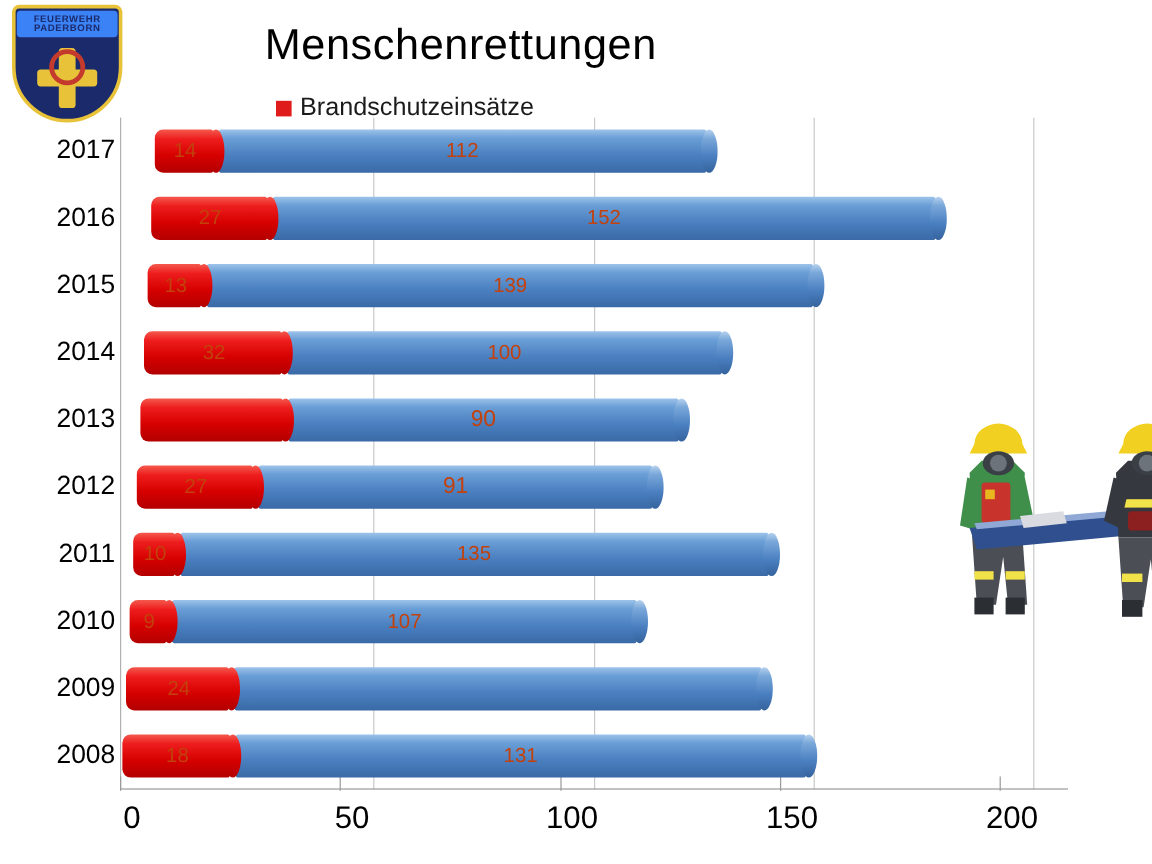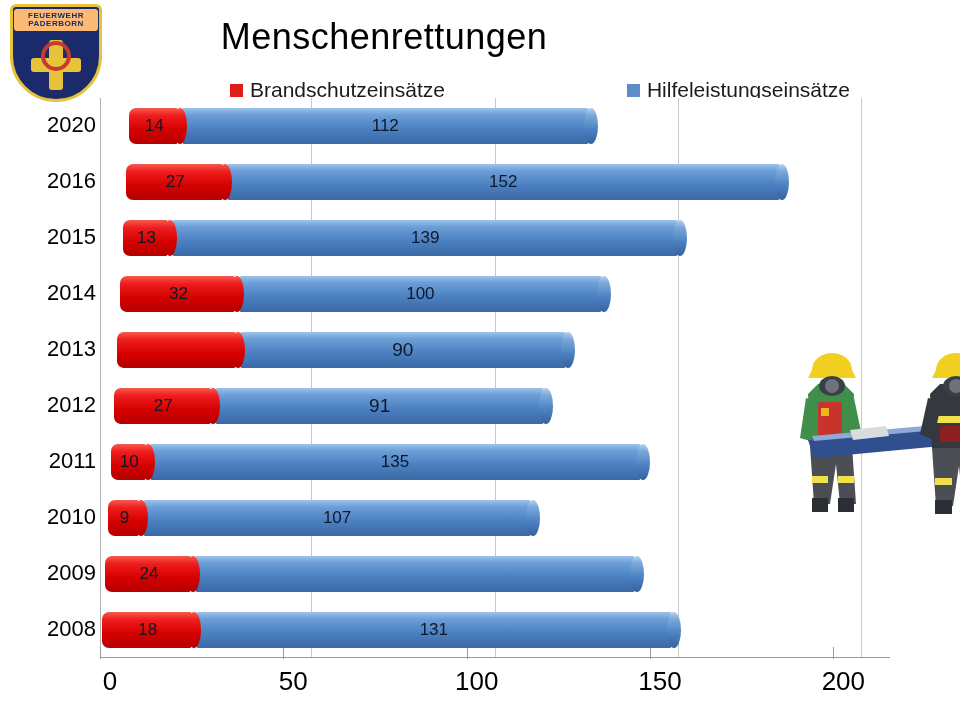--- a/index.html
+++ b/index.html
@@ -16,21 +16,21 @@
   }
   #logo .shield{
     position:absolute;inset:0;
     background:#1b2a6b;
     border:3px solid #e8c33a;
     border-radius:6px 6px 46px 46px;
     box-sizing:border-box;
   }
   #logo .band{
     position:absolute;left:4px;right:4px;top:5px;height:22px;
-    background:#fdba74;border-radius:3px;
+    background:#3b82f6;border-radius:3px;
     display:flex;flex-direction:column;align-items:center;justify-content:center;
     line-height:1;
   }
   #logo .band span{
     font-size:8px;font-weight:bold;color:#1b2a6b;letter-spacing:.5px;
   }
   #logo .cross{
     position:absolute;left:50%;top:36px;transform:translateX(-50%);
     width:50px;height:50px;
   }
@@ -49,21 +49,21 @@
   #chart-title{
     position:absolute;left:0;top:16px;width:768px;
     text-align:center;
     font-size:36px;color:#000;
     letter-spacing:.5px;
   }
 
   
   #legend{
     position:absolute;left:230px;top:78px;width:620px;
-    display:flex;justify-content:space-between;align-items:center;
+    display:flex;align-items:center;
     font-size:21px;color:#1b1b1b;
   }
   .legend-item{display:flex;align-items:center;gap:7px;}
   .legend-swatch{width:13px;height:13px;display:inline-block;}
 
   
   #plot{
     position:absolute;left:100px;top:98px;width:790px;height:560px;
   }
   
@@ -109,21 +109,21 @@
   .cap.red-cap{
     background:linear-gradient(to bottom,#f4594e 0%,#ee1d1d 22%,#d60000 60%,#b30000 100%);
     z-index:3;
   }
   .cap.blue-cap{
     background:linear-gradient(to bottom,#b7d2ee 0%,#7aa8da 20%,#4a7fc0 62%,#35639d 100%);
     z-index:2;
   }
   .seg-label{
     position:absolute;top:0;height:36px;line-height:36px;
-    color:#0f172a;font-size:17px;text-align:center;
+    color:#c2410c;font-size:17px;text-align:center;
     white-space:nowrap;z-index:5;
   }
   .seg-label.big{font-size:19px;}
 
   
   .ylabel{
     position:absolute;right:0;
     font-size:22px;color:#000;text-align:right;
     white-space:nowrap;
   }
@@ -154,28 +154,24 @@
   <div class="circle"></div>
 </div>
 
 <div id="chart-title">Menschenrettungen</div>
 
 <div id="legend">
   <div class="legend-item">
     <span class="legend-swatch" style="background:#e01b1b"></span>
     <span>Brandschutzeinsätze</span>
   </div>
-  <div class="legend-item">
-    <span class="legend-swatch" style="background:#5b8dc8"></span>
-    <span>Hilfeleistungseinsätze</span>
-  </div>
 </div>
 
 <div id="ylabels">
-    <div class="ylabel" style="top: 14px;">2020</div>
+    <div class="ylabel" style="top: 14px;">2017</div>
     <div class="ylabel" style="top: 70px;">2016</div>
     <div class="ylabel" style="top: 126px;">2015</div>
     <div class="ylabel" style="top: 182px;">2014</div>
     <div class="ylabel" style="top: 238px;">2013</div>
     <div class="ylabel" style="top: 294px;">2012</div>
     <div class="ylabel" style="top: 350px;">2011</div>
     <div class="ylabel" style="top: 406px;">2010</div>
     <div class="ylabel" style="top: 462px;">2009</div>
     <div class="ylabel" style="top: 518px;">2008</div>
   </div>

